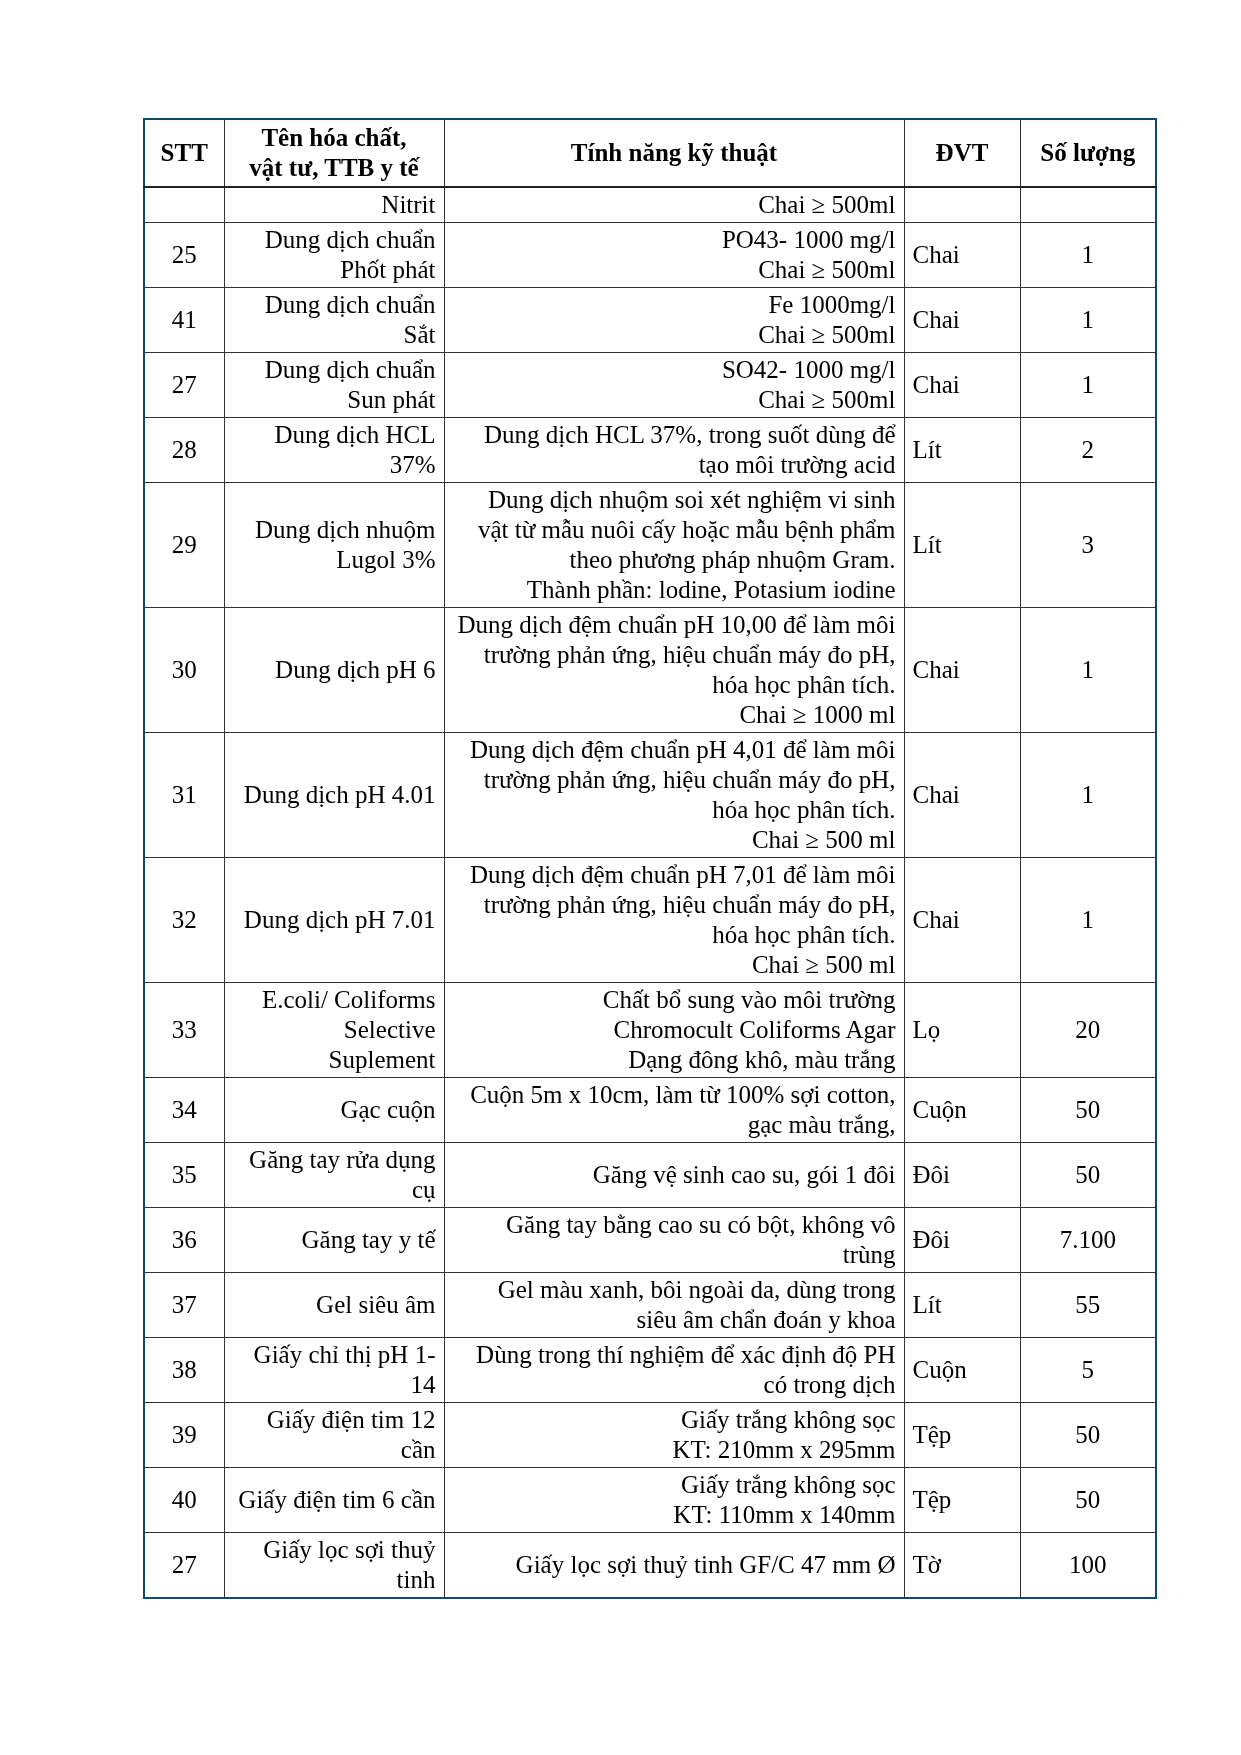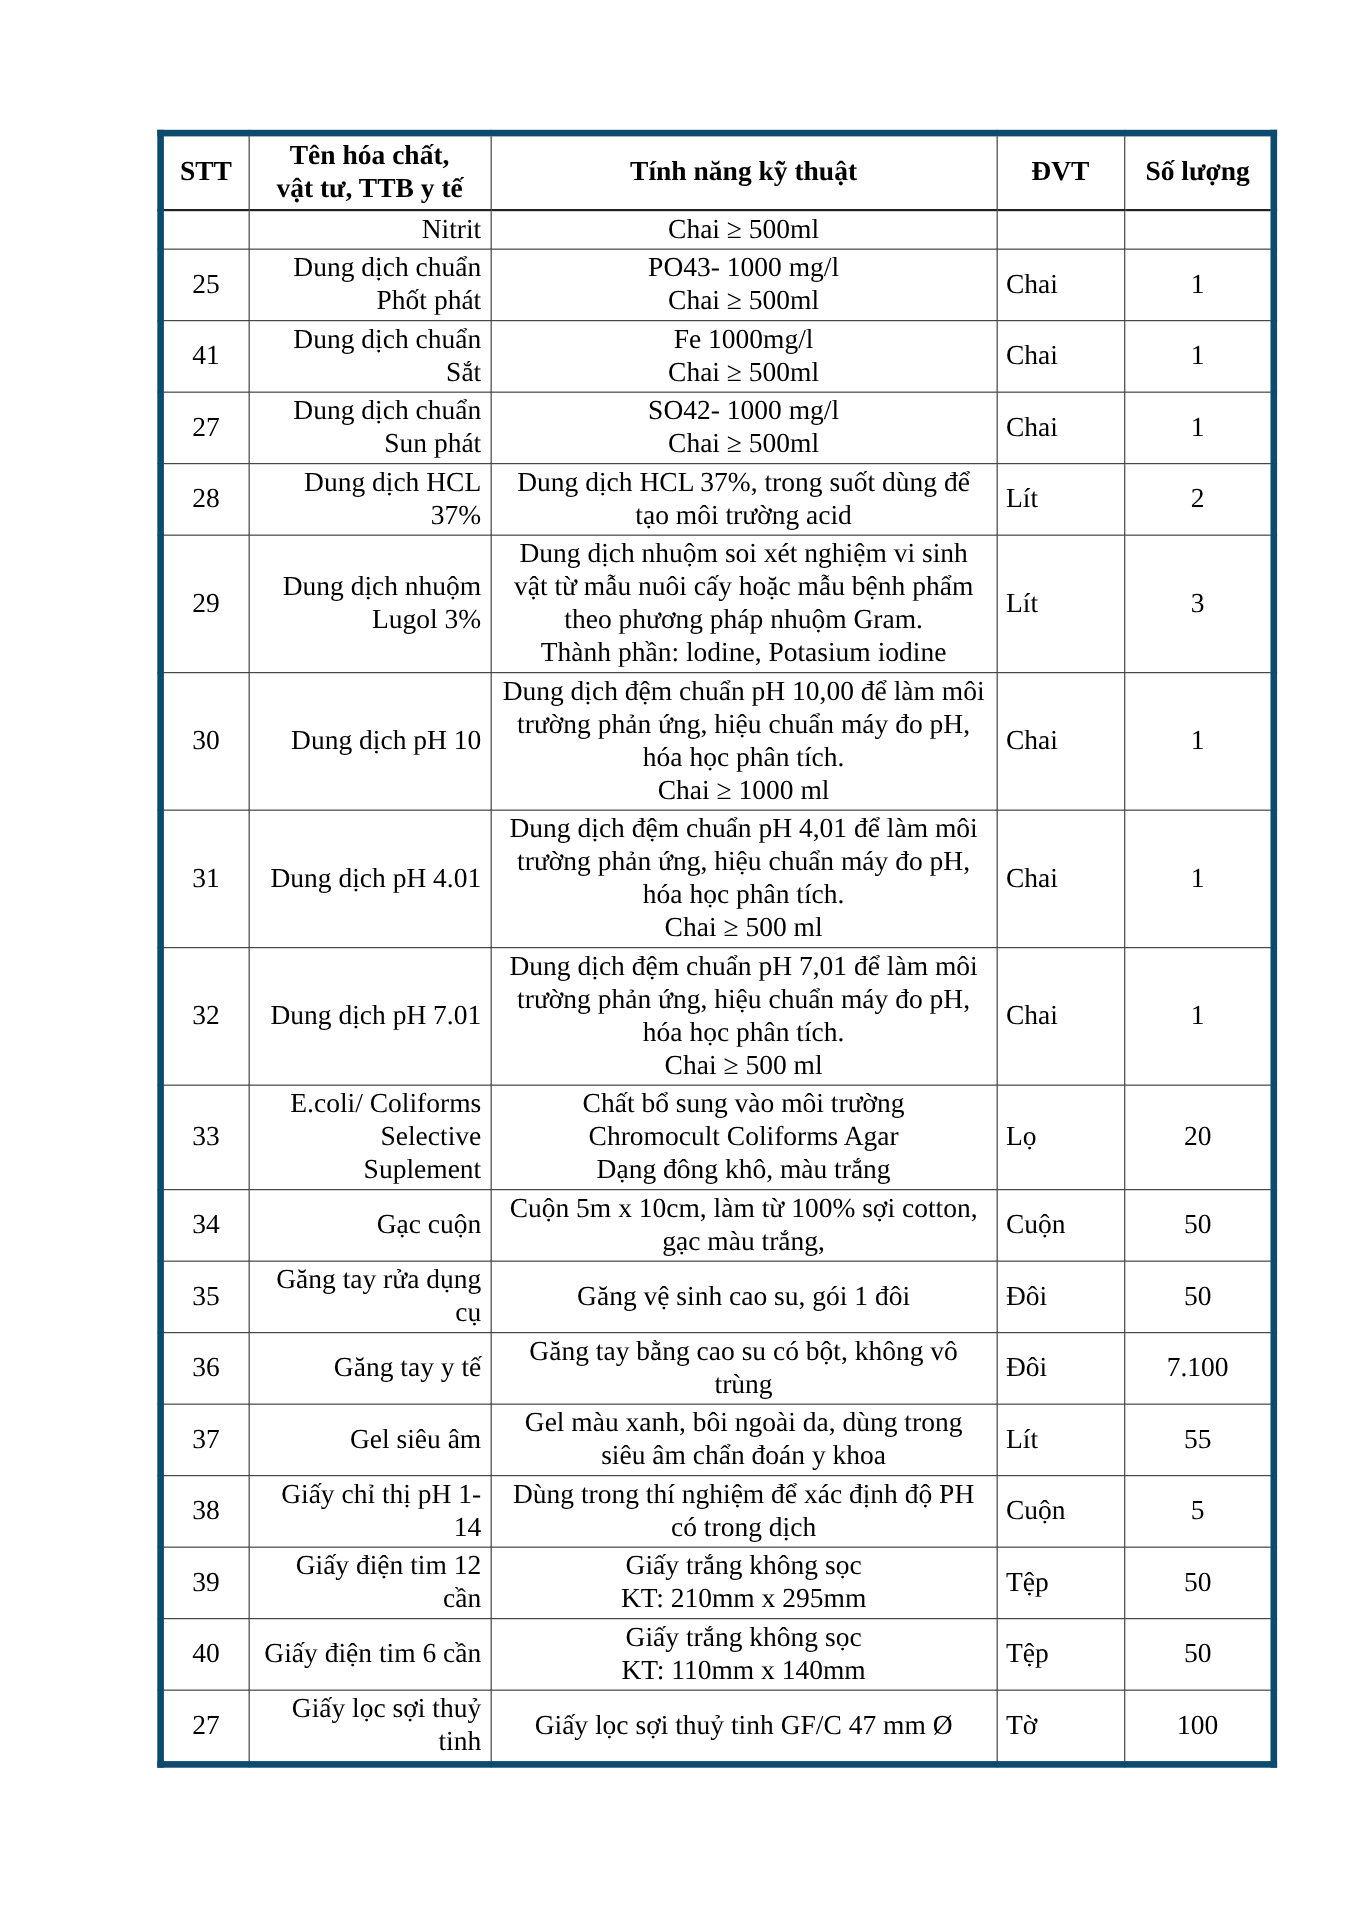--- a/index.html
+++ b/index.html
@@ -14,21 +14,21 @@
     font-family: "Liberation Serif", "DejaVu Serif", serif;
     color: #000000;
   }
   .doc-table {
     position: absolute;
     left: 143px;
     top: 118px;
     width: 1012px;
     border-collapse: collapse;
     table-layout: fixed;
-    border: 6px solid #0c4a6e;
+    border: 2px solid #0c4a6e;
   }
   .doc-table col.w-stt  { width: 80px; }
   .doc-table col.w-name { width: 220px; }
   .doc-table col.w-spec { width: 460px; }
   .doc-table col.w-unit { width: 116px; }
   .doc-table col.w-qty  { width: 136px; }
 
   .doc-table th, .doc-table td {
     border: 1.5px solid #333333;
     font-size: 25px;
@@ -40,21 +40,21 @@
   }
   .doc-table th {
     font-weight: bold;
     text-align: center;
     height: 62px;
     padding: 2px 4px;
     border-bottom: 2px solid #222222;
   }
   td.c-stt  { text-align: center; }
   td.c-name { text-align: right; }
-  td.c-spec { text-align: center; }
+  td.c-spec { text-align: right; }
   td.c-unit { }
   td.c-qty  { text-align: center; }
 
   
   tbody tr { min-height: 36px; }
 </style>
 </head>
 <body>
 
 <table class="doc-table">
@@ -117,21 +117,21 @@
       <tr>
     <td class="c-stt">29</td>
     <td class="c-name">Dung dịch nhuộm Lugol 3%</td>
     <td class="c-spec">Dung dịch nhuộm soi xét nghiệm vi sinh vật từ mẫu nuôi cấy hoặc mẫu bệnh phẩm theo phương pháp nhuộm Gram.
 Thành phần: lodine, Potasium iodine</td>
     <td class="c-unit">Lít</td>
     <td class="c-qty">3</td>
   </tr>
       <tr>
     <td class="c-stt">30</td>
-    <td class="c-name">Dung dịch pH 10</td>
+    <td class="c-name">Dung dịch pH 6</td>
     <td class="c-spec">Dung dịch đệm chuẩn pH 10,00 để làm môi trường phản ứng, hiệu chuẩn máy đo pH, hóa học phân tích.
 Chai ≥ 1000 ml</td>
     <td class="c-unit">Chai</td>
     <td class="c-qty">1</td>
   </tr>
       <tr>
     <td class="c-stt">31</td>
     <td class="c-name">Dung dịch pH 4.01</td>
     <td class="c-spec">Dung dịch đệm chuẩn pH 4,01 để làm môi trường phản ứng, hiệu chuẩn máy đo pH, hóa học phân tích.
 Chai ≥ 500 ml</td>

